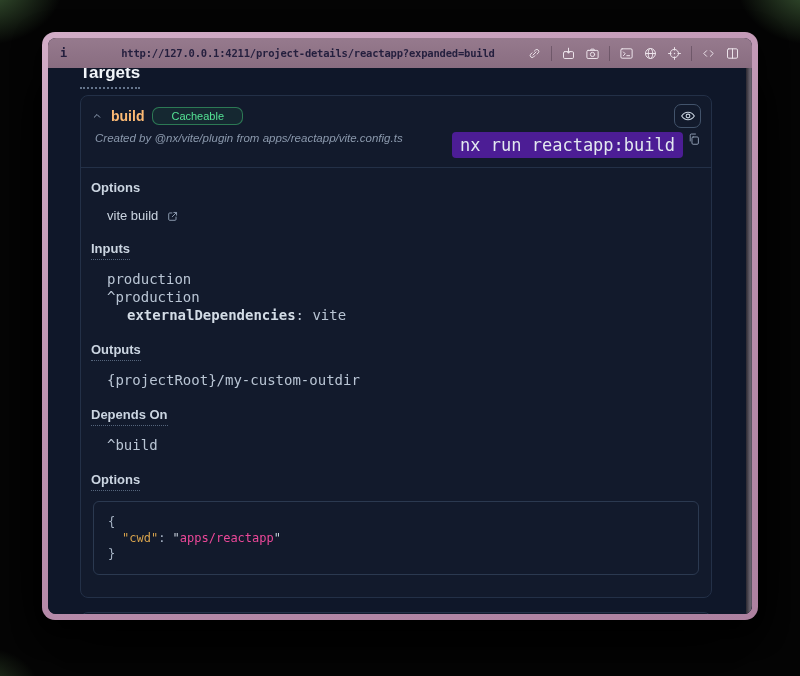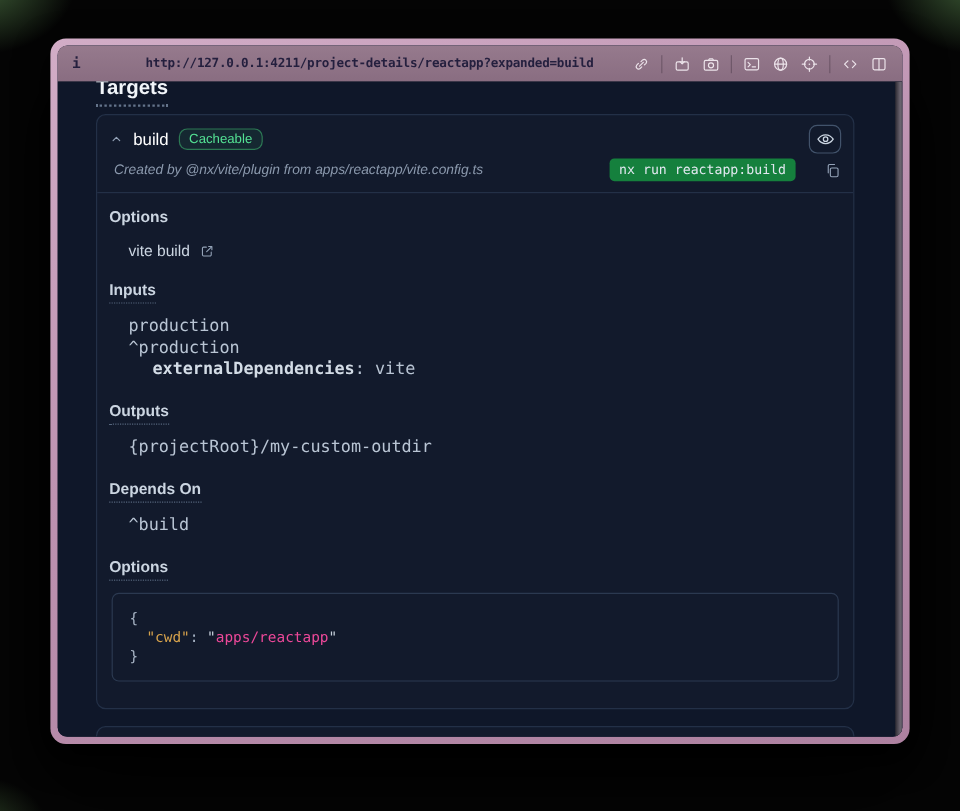--- a/index.html
+++ b/index.html
@@ -62,41 +62,41 @@
     display:table; margin:-5px 0 0 0;
     font-size:17px; font-weight:700; color:#f1f5f9;
     border-bottom:2px dotted #64748b; padding-bottom:4px;
   }
 
   .card {
     border:1px solid #233047; border-radius:8px;
     background:rgba(23,32,49,0.45); margin-top:6px;
   }
   .card-row1 { display:flex; align-items:center; gap:8px; padding:8px 10px 2px 10px; cursor:pointer; }
-  .card-row2 { display:flex; align-items:center; gap:24px; padding:2px 10px 9px 14px;
+  .card-row2 { display:flex; align-items:flex-start; gap:4px; padding:2px 10px 9px 14px;
                border-bottom:1px solid #233047; }
   .chev { display:flex; color:#94a3b8; }
   .chev svg { width:12px; height:12px; fill:none; stroke:currentColor; stroke-width:2;
               stroke-linecap:round; stroke-linejoin:round; }
-  .t-name { font-size:14px; font-weight:400; color:#ffffff; }
+  .t-name { font-size:14px; font-weight:700; color:#fdba74; }
   .badge {
-    font-size:11px; color:#54e294; padding:2px 8px; border-radius:7px;
+    font-size:11px; color:#54e294; padding:2px 18px; border-radius:7px;
     border:1px solid rgba(74,222,128,0.45); background:rgba(74,222,128,0.07);
   }
   .spacer { flex:1; }
   .eye-btn {
     width:27px; height:24px; border:1px solid #42536b; border-radius:7px;
     background:transparent; display:flex; align-items:center; justify-content:center;
     color:#cbd5e1; cursor:pointer;
   }
   .eye-btn svg { width:16px; height:16px; fill:none; stroke:currentColor; stroke-width:1.6; }
   .created-by { font-size:11.5px; font-style:italic; color:#8b99ad; }
   .chip {
-    font-family:"DejaVu Sans Mono", monospace; font-size:11px; color:#e2e8f0;
-    background:#15803d; border-radius:4px; padding:3px 8px; white-space:nowrap;
+    font-family:"DejaVu Sans Mono", monospace; font-size:17px; color:#e2e8f0;
+    background:#4c1d95; border-radius:4px; padding:3px 8px; white-space:nowrap;
   }
   .copy-btn { display:flex; color:#94a3b8; background:none; border:none; cursor:pointer; }
   .copy-btn svg { width:14px; height:14px; fill:none; stroke:currentColor; stroke-width:1.6;
                   stroke-linecap:round; stroke-linejoin:round; }
 
   .card-body { padding:12px 10px 22px 10px; }
   .sec-head {
     display:table; font-size:13px; font-weight:600; color:#cbd5e1;
     padding-bottom:3px; margin-bottom:10px;
   }

